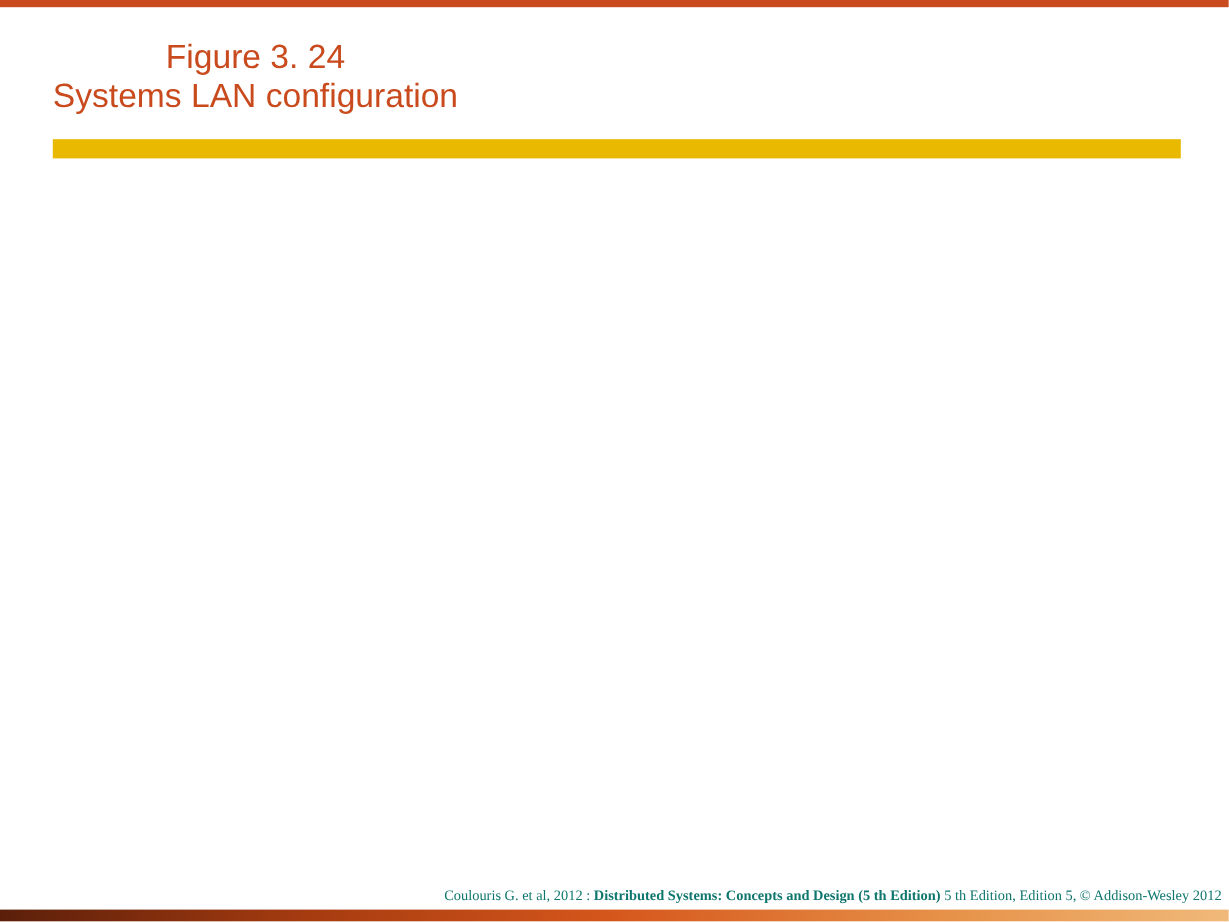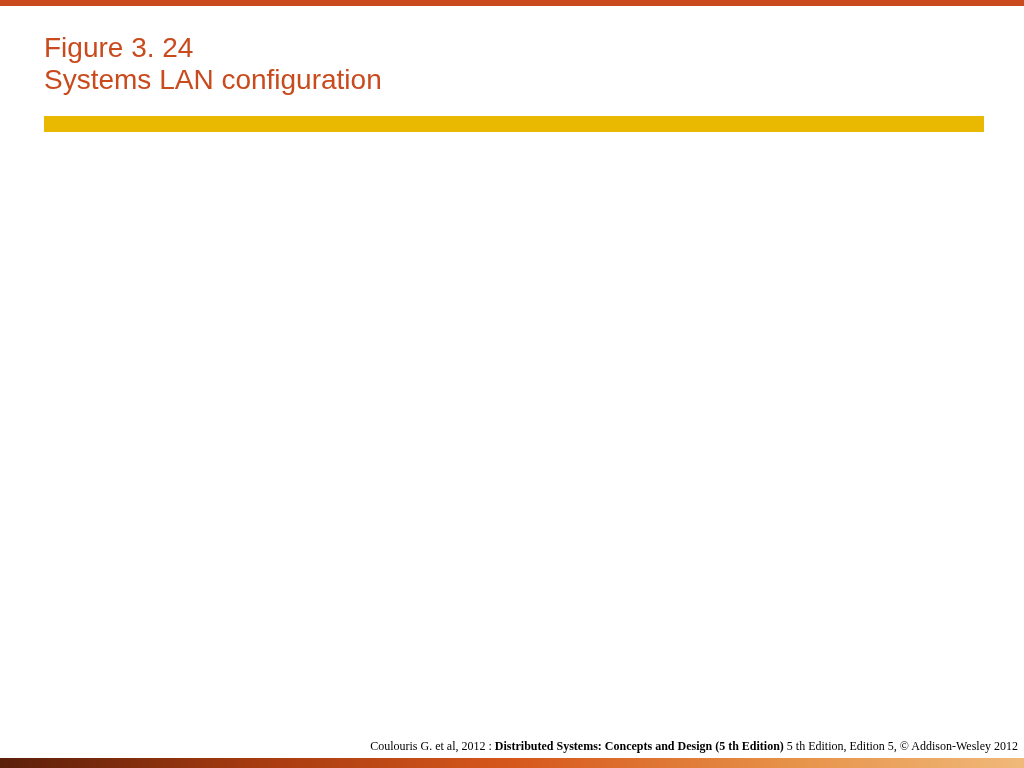--- a/index.html
+++ b/index.html
@@ -21,36 +21,37 @@
     background: #c94a1d;
   }
   .title-block {
     position: absolute;
     top: 32px;
     left: 44px;
     font-size: 28px;
     line-height: 1.15;
     font-weight: 400;
     color: #c94a1d;
+    text-align: center;
   }
   .under-title-bar {
     position: absolute;
     top: 116px;
     left: 44px;
     width: 940px;
     height: 16px;
     background: #e9b800;
   }
   .footer-text {
     position: absolute;
     bottom: 14px;
     right: 6px;
     font-family: "Times New Roman", Times, serif;
     font-size: 12px;
-    color: #000000;
+    color: #0f766e;
     white-space: nowrap;
   }
   .footer-text .bold {
     font-weight: 700;
   }
   .footer-gradient {
     position: absolute;
     bottom: 0;
     left: 0;
     width: 1024px;

